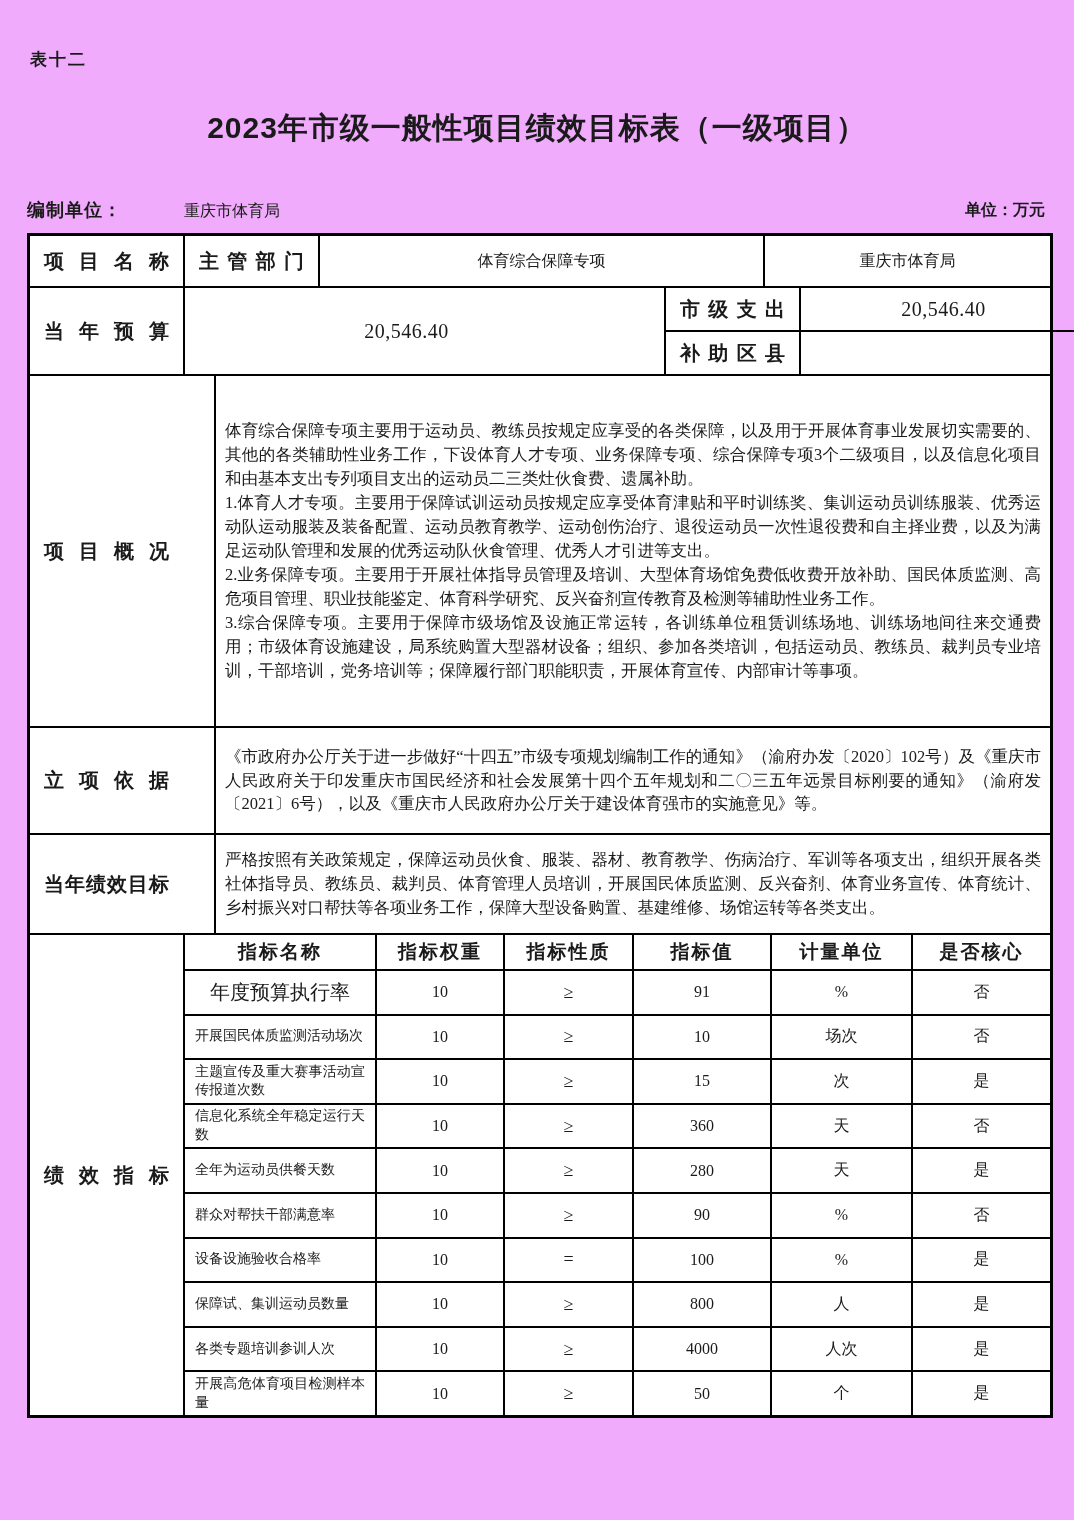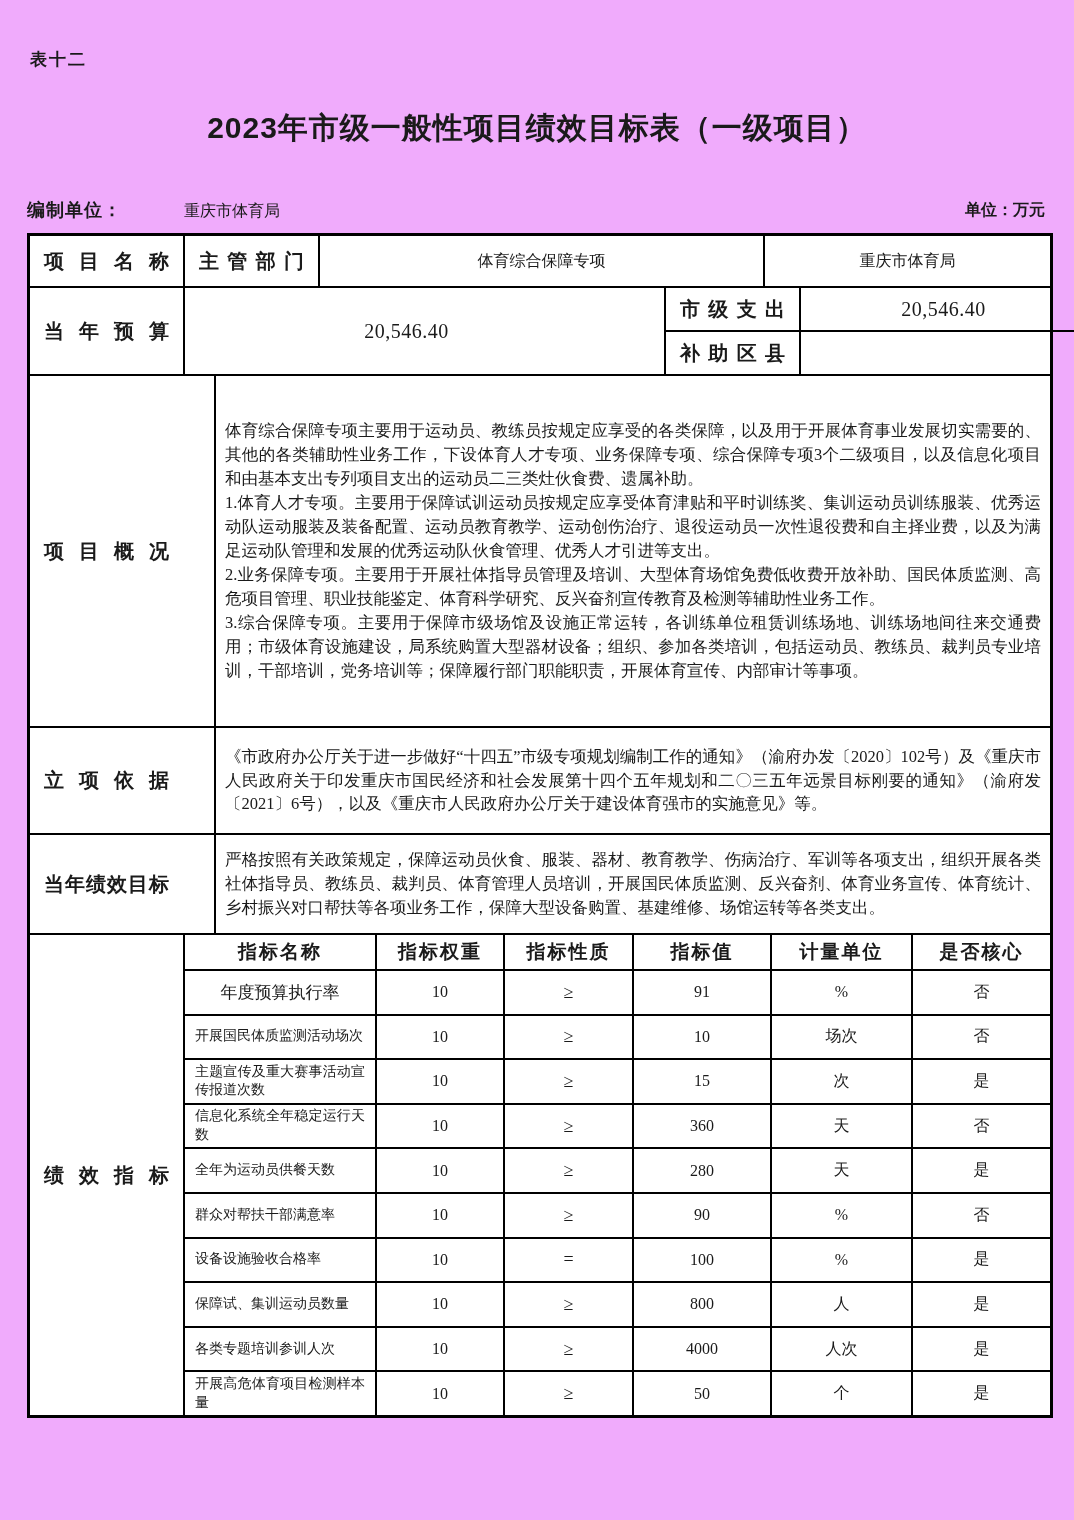--- a/index.html
+++ b/index.html
@@ -96,21 +96,21 @@
   .ind-cell.c3{width:138px;flex:none;}
   .ind-cell.c4{width:141px;flex:none;}
   .ind-cell.c5{flex:1;text-align:center;}
   .ind-row.head .ind-cell{font-weight:bold;font-size:19px;letter-spacing:2px;}
   .ind-cell.name-left{
     justify-content:flex-start;
     padding:2px 10px;font-size:14px;line-height:1.35;
     text-align:justify;display:block;
     align-content:center;
   }
-  .ind-cell.name-center{font-size:17px;}
+  .ind-cell.name-center{font-size:20px;}
   .ind-cell.c2{font-size:18px;}
 </style>
 </head>
 <body>
 
 <div class="page">
 
   <div class="table-tag">表十二</div>
 
   <h1 class="doc-title">2023年市级一般性项目绩效目标表（一级项目）</h1>

